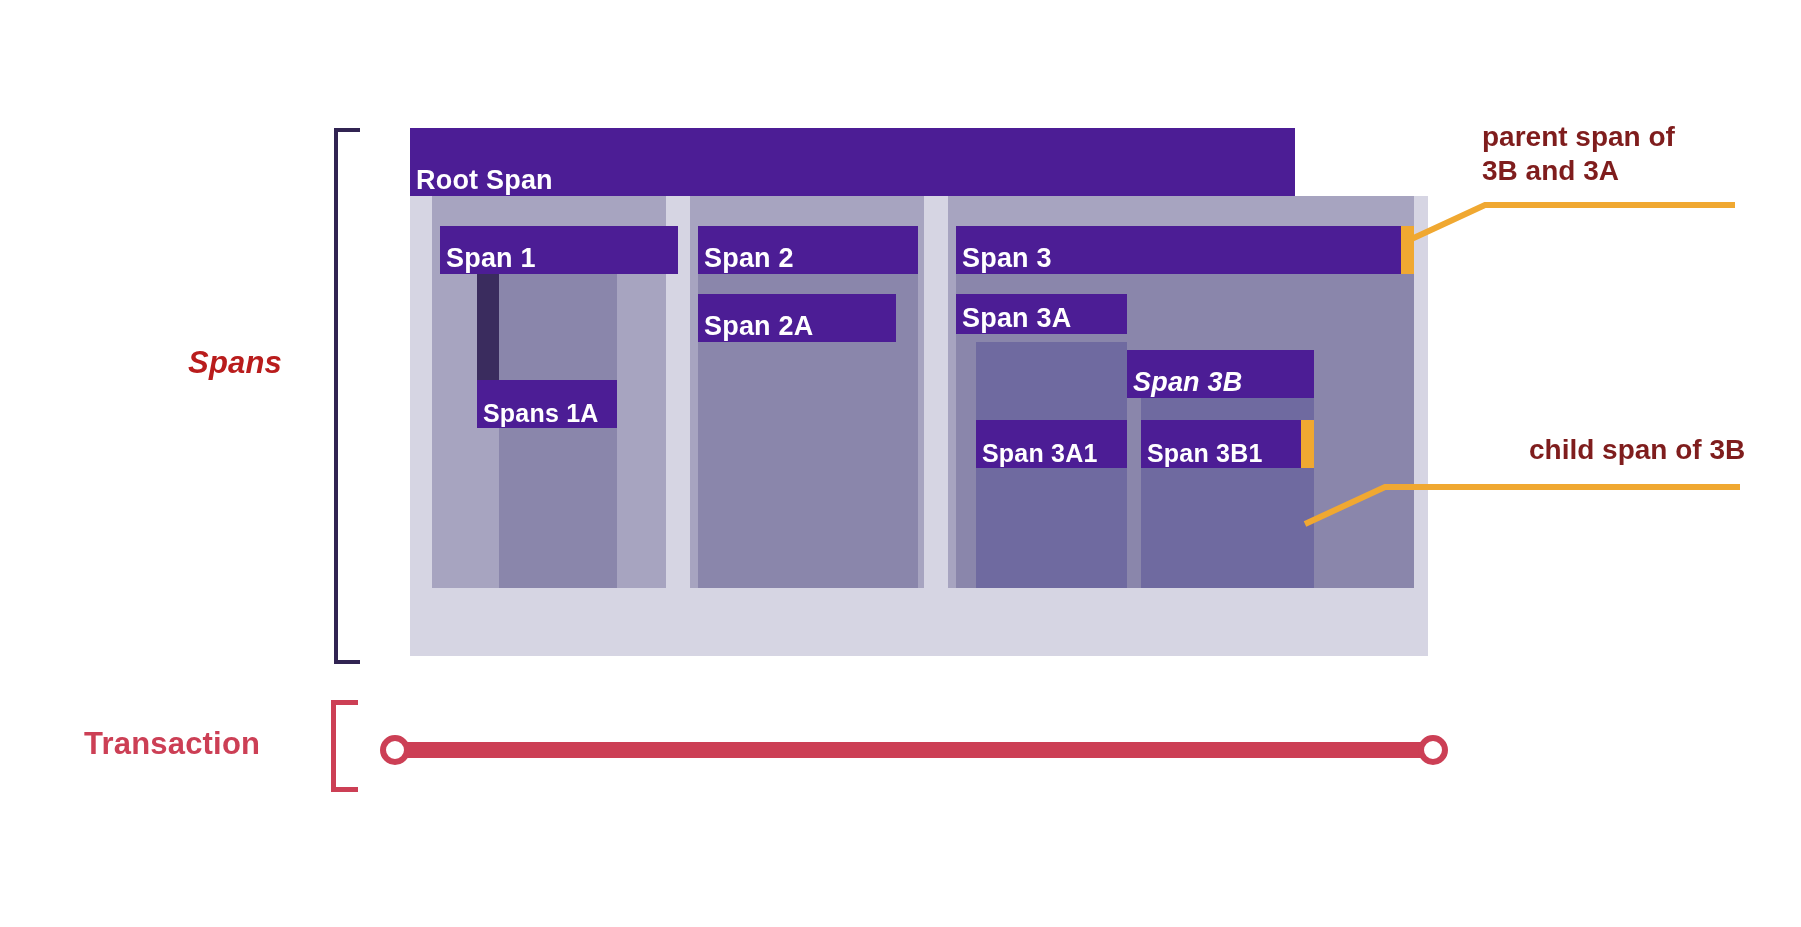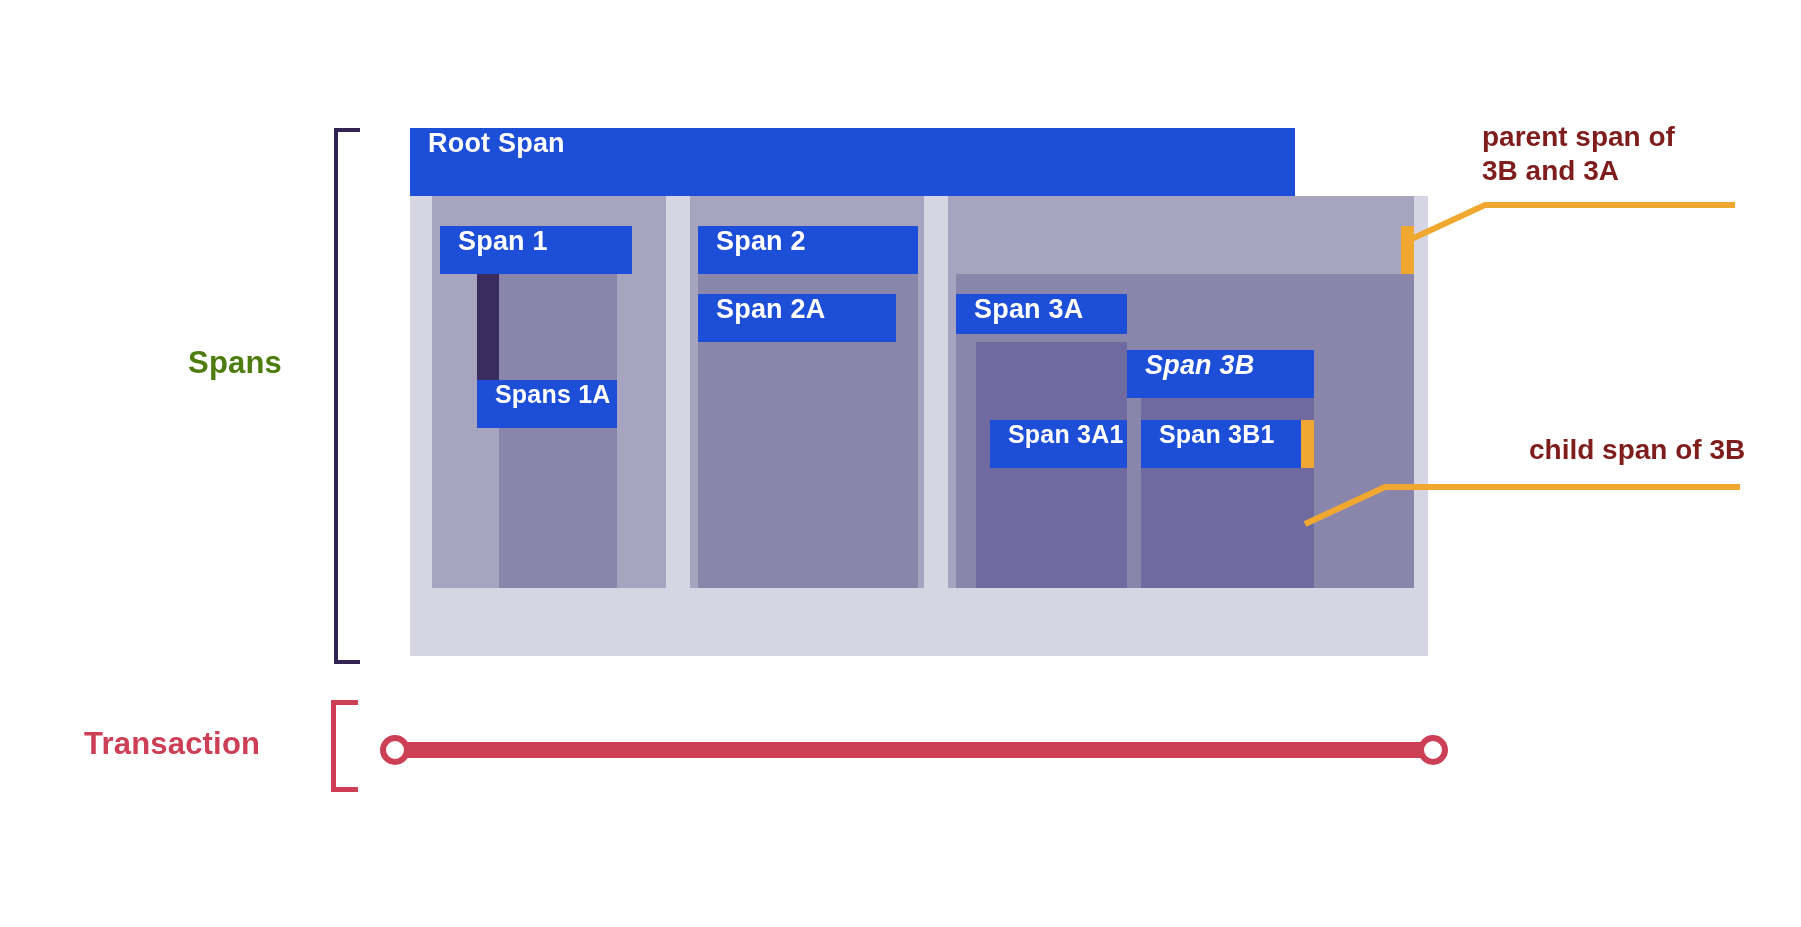--- a/index.html
+++ b/index.html
@@ -16,21 +16,21 @@
   }
 
   
   .group-label {
     position: absolute;
     font-weight: bold;
     font-size: 31px;
     letter-spacing: 0.2px;
     white-space: nowrap;
   }
-  #spans-label   { left: 188px; top: 345px; color: #4d7c0f; }
+  #spans-label   { left: 188px; top: 345px; color: #b91c1c; font-style: italic; }
   #transaction-label { left: 84px; top: 726px; color: #cc3f55; }
 
   .bracket {
     position: absolute;
     border-style: solid;
     border-color: #312452;
     border-width: 4px 0 4px 4px;
     border-right: none;
   }
   #spans-bracket {
@@ -59,28 +59,28 @@
   }
   #spans-backdrop {
     position: absolute;
     left: 0; top: 68px;
     width: 1018px; height: 460px;
     background: #d6d5e3;
   }
 
   .hdr {                 
     position: absolute;
-    background: #1d4ed8;
+    background: #4c1d95;
     color: #ffffff;
     font-size: 27px;
     font-weight: bold;
     display: flex;
-    align-items: flex-start;
+    align-items: flex-end;
     box-sizing: border-box;
-    padding-left: 18px;
+    padding-left: 6px;
     letter-spacing: 0.2px;
     white-space: nowrap;
   }
   .body-l1 { position: absolute; background: #a7a4c0; }
   .body-l2 { position: absolute; background: #8a86ab; }
   .body-l3 { position: absolute; background: #6f6aa0; }
   .conn    { position: absolute; background: #3a2c5e; }
 
   
   .marker {
@@ -127,21 +127,21 @@
   <div class="hdr" style="left:0px; top:0px; width:885px; height:68px;">
     <span>Root Span</span>
   </div>
 
   <div class="conn" style="left:44px; top:68px; width:22px; height:30px;"></div>
   <div class="conn" style="left:302px; top:68px; width:22px; height:30px;"></div>
   <div class="conn" style="left:560px; top:68px; width:22px; height:30px;"></div>
 
   <div class="body-l1" style="left:22px; top:68px; width:234px; height:392px;"></div>
 
-  <div class="hdr" style="left:30px; top:98px; width:192px; height:48px;">
+  <div class="hdr" style="left:30px; top:98px; width:238px; height:48px;">
     <span>Span 1</span>
   </div>
 
   <div class="conn" style="left:67px; top:146px; width:22px; height:130px;"></div>
 
   <div class="body-l2" style="left:89px; top:146px; width:118px; height:314px;"></div>
 
   <div class="hdr" style="left:67px; top:252px; width:140px; height:48px; font-size:25px;">
     <span>Spans 1A</span>
   </div>
@@ -155,36 +155,39 @@
   <div class="conn" style="left:325px; top:146px; width:22px; height:50px;"></div>
 
   <div class="body-l2" style="left:288px; top:146px; width:220px; height:314px;"></div>
 
   <div class="hdr" style="left:288px; top:166px; width:198px; height:48px;">
     <span>Span 2A</span>
   </div>
 
   <div class="body-l1" style="left:538px; top:68px; width:466px; height:392px;"></div>
 
+  <div class="hdr" style="left:546px; top:98px; width:458px; height:48px;">
+    <span>Span 3</span>
+  </div>
 
   <div class="conn" style="left:583px; top:146px; width:22px; height:50px;"></div>
 
   <div class="conn" style="left:850px; top:146px; width:22px; height:110px;"></div>
 
   <div class="body-l2" style="left:546px; top:146px; width:300px; height:314px;"></div>
 
   <div class="hdr" style="left:546px; top:166px; width:218px; height:40px;">
     <span>Span 3A</span>
   </div>
 
   <div class="conn" style="left:583px; top:214px; width:22px; height:100px;"></div>
 
   <div class="body-l3" style="left:566px; top:214px; width:155px; height:246px;"></div>
 
-  <div class="hdr" style="left:566px; top:292px; width:155px; height:48px; font-size:25px;margin-left:14px;">
+  <div class="hdr" style="left:566px; top:292px; width:155px; height:48px; font-size:25px;">
     <span>Span 3A1</span>
   </div>
 
   <div class="body-l2" style="left:717px; top:146px; width:287px; height:314px;"></div>
 
   <div class="hdr" style="left:717px; top:222px; width:187px; height:48px;font-style:italic;">
     <span>Span 3B</span>
   </div>
 
   <div class="conn" style="left:750px; top:270px; width:22px; height:50px;"></div>

